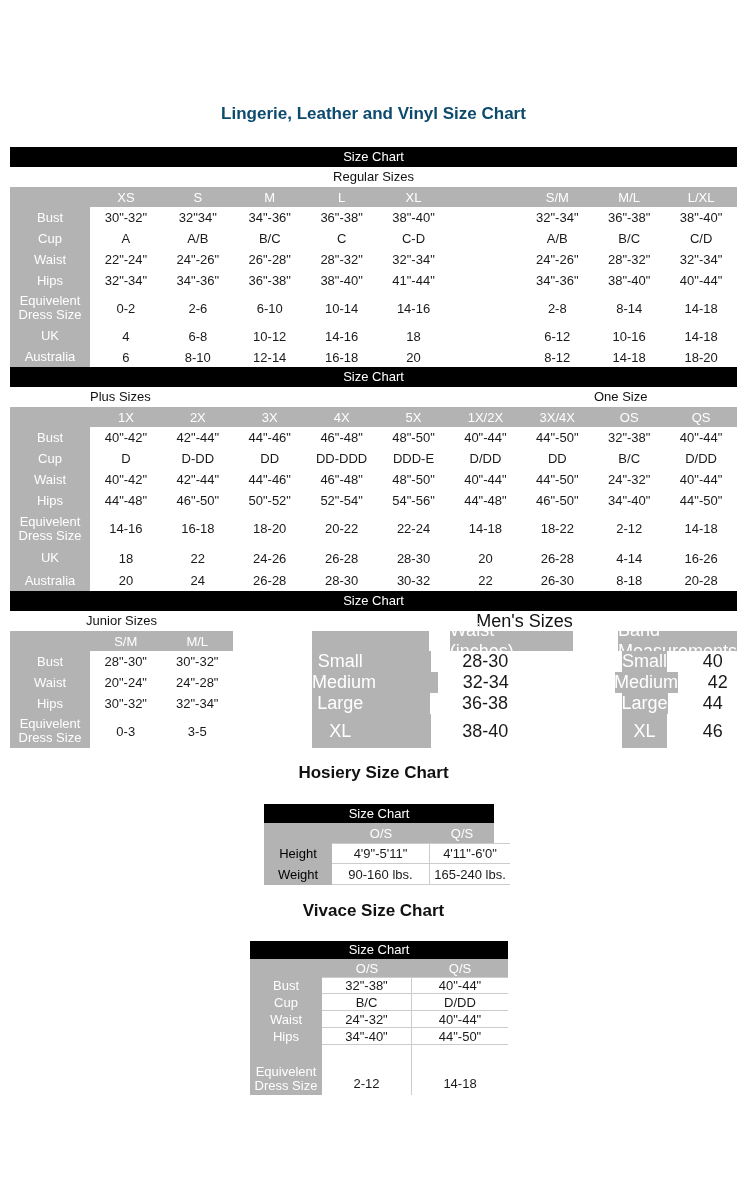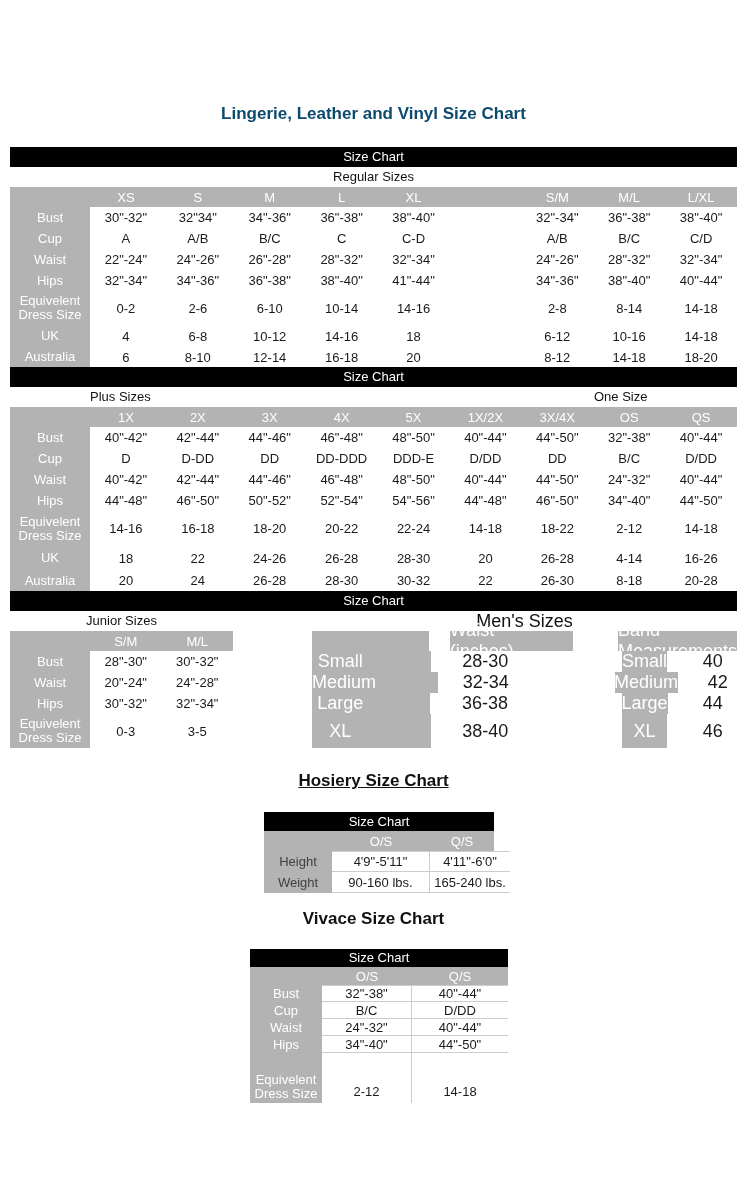--- a/index.html
+++ b/index.html
@@ -40,21 +40,21 @@
   .ms-v1{width:151px;padding-right:58px;}
   .ms-gp{width:4px;}
   .ms-l2{width:63px;}
   .ms-v2{width:67px;}
   .ms-band{width:130px;}
 
   
   .hos{margin-left:264px;width:246px;font-size:13px;}
   .hos .bar{width:230px;margin-top:21px;height:19px;line-height:19px;}
   .hosrow{display:flex;}
-  .hos .lblc{width:68px;background:var(--g);color:#404040;display:flex;align-items:center;justify-content:center;}
+  .hos .lblc{width:68px;background:var(--g);color:#000000;display:flex;align-items:center;justify-content:center;}
   .hos .c1{width:98px;}
   .hos .c2{width:80px;}
   .hos .h2{width:64px;}
   .hos .vc{display:flex;align-items:center;justify-content:center;}
   .hos .ghc{background:var(--g);color:#fff;display:flex;align-items:center;justify-content:center;}
   .hos .bb{border-bottom:1px solid var(--ln);}
   .hos .bt{border-top:1px solid var(--ln);}
   .hos .br{border-right:1px solid var(--ln);}
 
   
@@ -63,21 +63,21 @@
   .vivrow{display:flex;}
   .viv .lblc{width:72px;background:var(--g);color:#fff;display:flex;align-items:center;justify-content:center;text-align:center;line-height:14px;}
   .viv .c1{width:90px;}
   .viv .c2{width:96px;}
   .viv .vc{display:flex;align-items:center;justify-content:center;}
   .viv .ghc{background:var(--g);color:#fff;display:flex;align-items:center;justify-content:center;}
   .viv .bb{border-bottom:1px solid var(--ln);}
   .viv .bt{border-top:1px solid var(--ln);}
   .viv .br{border-right:1px solid var(--ln);}
   .viv .bottom{align-items:flex-end;padding-bottom:4px;}
-  .mt15{margin-top:23px;text-decoration:underline;} .mt16{margin-top:16px;}
+  .mt15{margin-top:15px;} .mt16{margin-top:16px;}
 </style>
 </head>
 <body>
 
 <div class="sheet">
 
   <div class="main-title">Lingerie, Leather and Vinyl Size Chart</div>
 
   <div class="tw">
     <div class="bar bar1">Size Chart</div>

